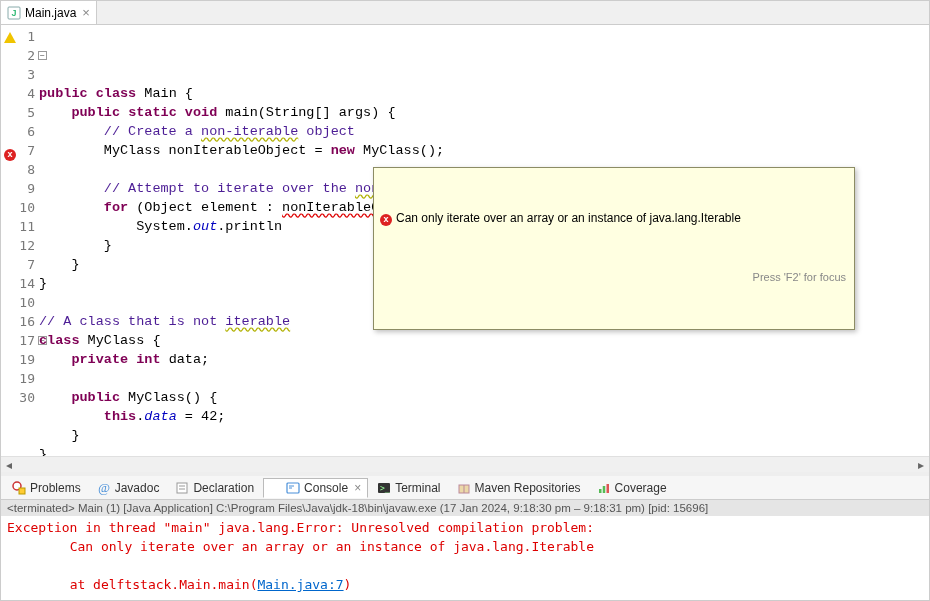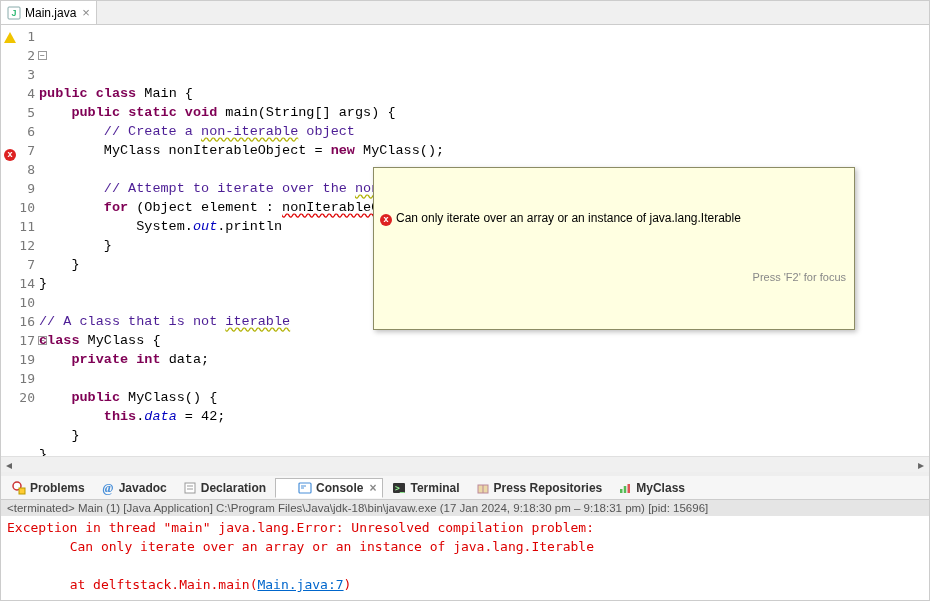--- a/index.html
+++ b/index.html
@@ -24,21 +24,21 @@
 .wavy-r { text-decoration: underline wavy #d00; text-underline-offset: 2px; }
 .tooltip { position: absolute; left: 334px; top: 142px; width: 482px; background: #ffffe1; border: 1px solid #8c8c64; box-shadow: 2px 2px 5px rgba(0,0,0,.25); font-family: "Segoe UI", sans-serif; font-size: 12px; padding: 2px 4px 2px 4px; }
 .tooltip .trow { display: flex; align-items: center; gap: 4px; padding: 1px 2px; }
 .tooltip .hint { text-align: right; color: #888; padding: 1px 4px 2px; font-size: 11px; }
 .hscroll { height: 16px; background: #f0f0f0; border-top: 1px solid #e0e0e0; position: relative; }
 .hscroll .larrow, .hscroll .rarrow { width: 16px; height: 16px; position: absolute; top: 0; display: flex; align-items: center; justify-content: center; color: #666; }
 .hscroll .larrow { left: 0; }
 .hscroll .rarrow { right: 0; }
 .bottom { border-top: 4px solid #eee; display: flex; flex-direction: column; }
 .views-bar { display: flex; align-items: center; height: 24px; background: #f6f6f6; border-bottom: 1px solid #ccc; padding-left: 4px; gap: 2px; }
-.view-tab { display: flex; align-items: flex-start; gap: 4px; padding: 2px 6px; cursor: pointer; color: #333; border: 1px solid transparent; font-weight: bold; }
+.view-tab { display: flex; align-items: flex-start; gap: 4px; padding: 2px 6px; cursor: pointer; color: #333; border: 1px solid transparent; }
 .view-tab.active { background: #fff; border: 1px solid #bbb; border-bottom-color: #fff; padding-left: 22px; }
 .view-tab .vicon { width: 14px; height: 14px; display: inline-flex; align-items: center; justify-content: center; }
 .view-tab .close-x { color: #888; font-size: 12px; margin-left: 2px; }
 .console-head { padding: 2px 6px; color: #555; border-bottom: 0; background: #e5e5e5; font-size: 11.5px; }
 .console-out { font-family: Consolas, monospace; font-size: 13px; line-height: 19px; padding: 2px 6px 6px; white-space: pre; color: #d00; background: #fff; }
 .console-out .link { color: #0066cc; text-decoration: underline; text-align: right; }
 svg { display: block; }
 </style>
 </head>
 <body>
@@ -70,21 +70,21 @@
       <div class="ln">10</div>
       <div class="ln">11</div>
       <div class="ln">12</div>
       <div class="ln">7</div>
       <div class="ln">14</div>
       <div class="ln">10</div>
       <div class="ln">16</div>
       <div class="ln">17<span class="fold">−</span></div>
       <div class="ln">19</div>
       <div class="ln">19</div>
-      <div class="ln">20</div>
+      <div class="ln">30</div>
     </div>
   <div class="code" id="code">
     
     <div class="row"><span class="kw">public</span> <span class="kw">class</span> Main {</div><div class="row">    <span class="kw">public</span> <span class="kw">static</span> <span class="kw">void</span> main(String[] args) {</div><div class="row">        <span class="cm">// Create a </span><span class="cm wavy-g">non-iterable</span><span class="cm"> object</span></div><div class="row">        MyClass nonIterableObject = <span class="kw">new</span> MyClass();</div><div class="row"></div><div class="row">        <span class="cm">// Attempt to iterate over the </span><span class="cm wavy-g">non-iterable</span><span class="cm"> object</span></div><div class="row">        <span class="kw">for</span> (Object element : <span class="wavy-r">nonIterableObject</span>) {</div><div class="row">            System.<span class="fld">out</span>.println</div><div class="row">        }</div><div class="row">    }</div><div class="row">}</div><div class="row"></div><div class="row"><span class="cm">// A class that is not </span><span class="cm wavy-g">iterable</span></div><div class="row"><span class="kw">class</span> MyClass {</div><div class="row">    <span class="kw">private</span> <span class="kw">int</span> data;</div><div class="row"></div><div class="row">    <span class="kw">public</span> MyClass() {</div><div class="row">        <span class="kw">this</span>.<span class="fld">data</span> = 42;</div><div class="row">    }</div><div class="row">}</div><div class="tooltip">
       <div class="trow">
         <span><span class="err-circle">x</span></span>
         <span>Can only iterate over an array or an instance of java.lang.Iterable</span>
       </div>
       <div class="hint">Press 'F2' for focus</div>
     </div>
@@ -144,31 +144,31 @@
         </span>
         <span>Terminal</span>
       </div>
       <div class="view-tab">
         <span class="vicon">
           <svg width="14" height="14" viewBox="0 0 14 14">
             <rect x="2" y="4" width="10" height="8" fill="#ecd9a8" stroke="#b89"></rect>
             <line x1="7" y1="4" x2="7" y2="12" stroke="#b89"></line>
           </svg>
         </span>
-        <span>Press Repositories</span>
+        <span>Maven Repositories</span>
       </div>
       <div class="view-tab">
         <span class="vicon">
           <svg width="14" height="14" viewBox="0 0 14 14">
             <rect x="2" y="8" width="2.5" height="4" fill="#5b5"></rect>
             <rect x="5.75" y="5" width="2.5" height="7" fill="#5b5"></rect>
             <rect x="9.5" y="3" width="2.5" height="9" fill="#d55"></rect>
           </svg>
         </span>
-        <span>MyClass</span>
+        <span>Coverage</span>
       </div>
     </div>
   <div class="console-head">&lt;terminated&gt; Main (1) [Java Application] C:\Program Files\Java\jdk-18\bin\javaw.exe  (17 Jan 2024, 9:18:30 pm – 9:18:31 pm) [pid: 15696]</div>
   <div class="console-out"><span>Exception in thread "main" java.lang.Error: Unresolved compilation problem: </span>
 <span>	Can only iterate over an array or an instance of java.lang.Iterable</span>
 
 <span>	at delftstack.Main.main(</span><span class="link">Main.java:7</span><span>)</span></div>
 </div>
 
 </body></html>

